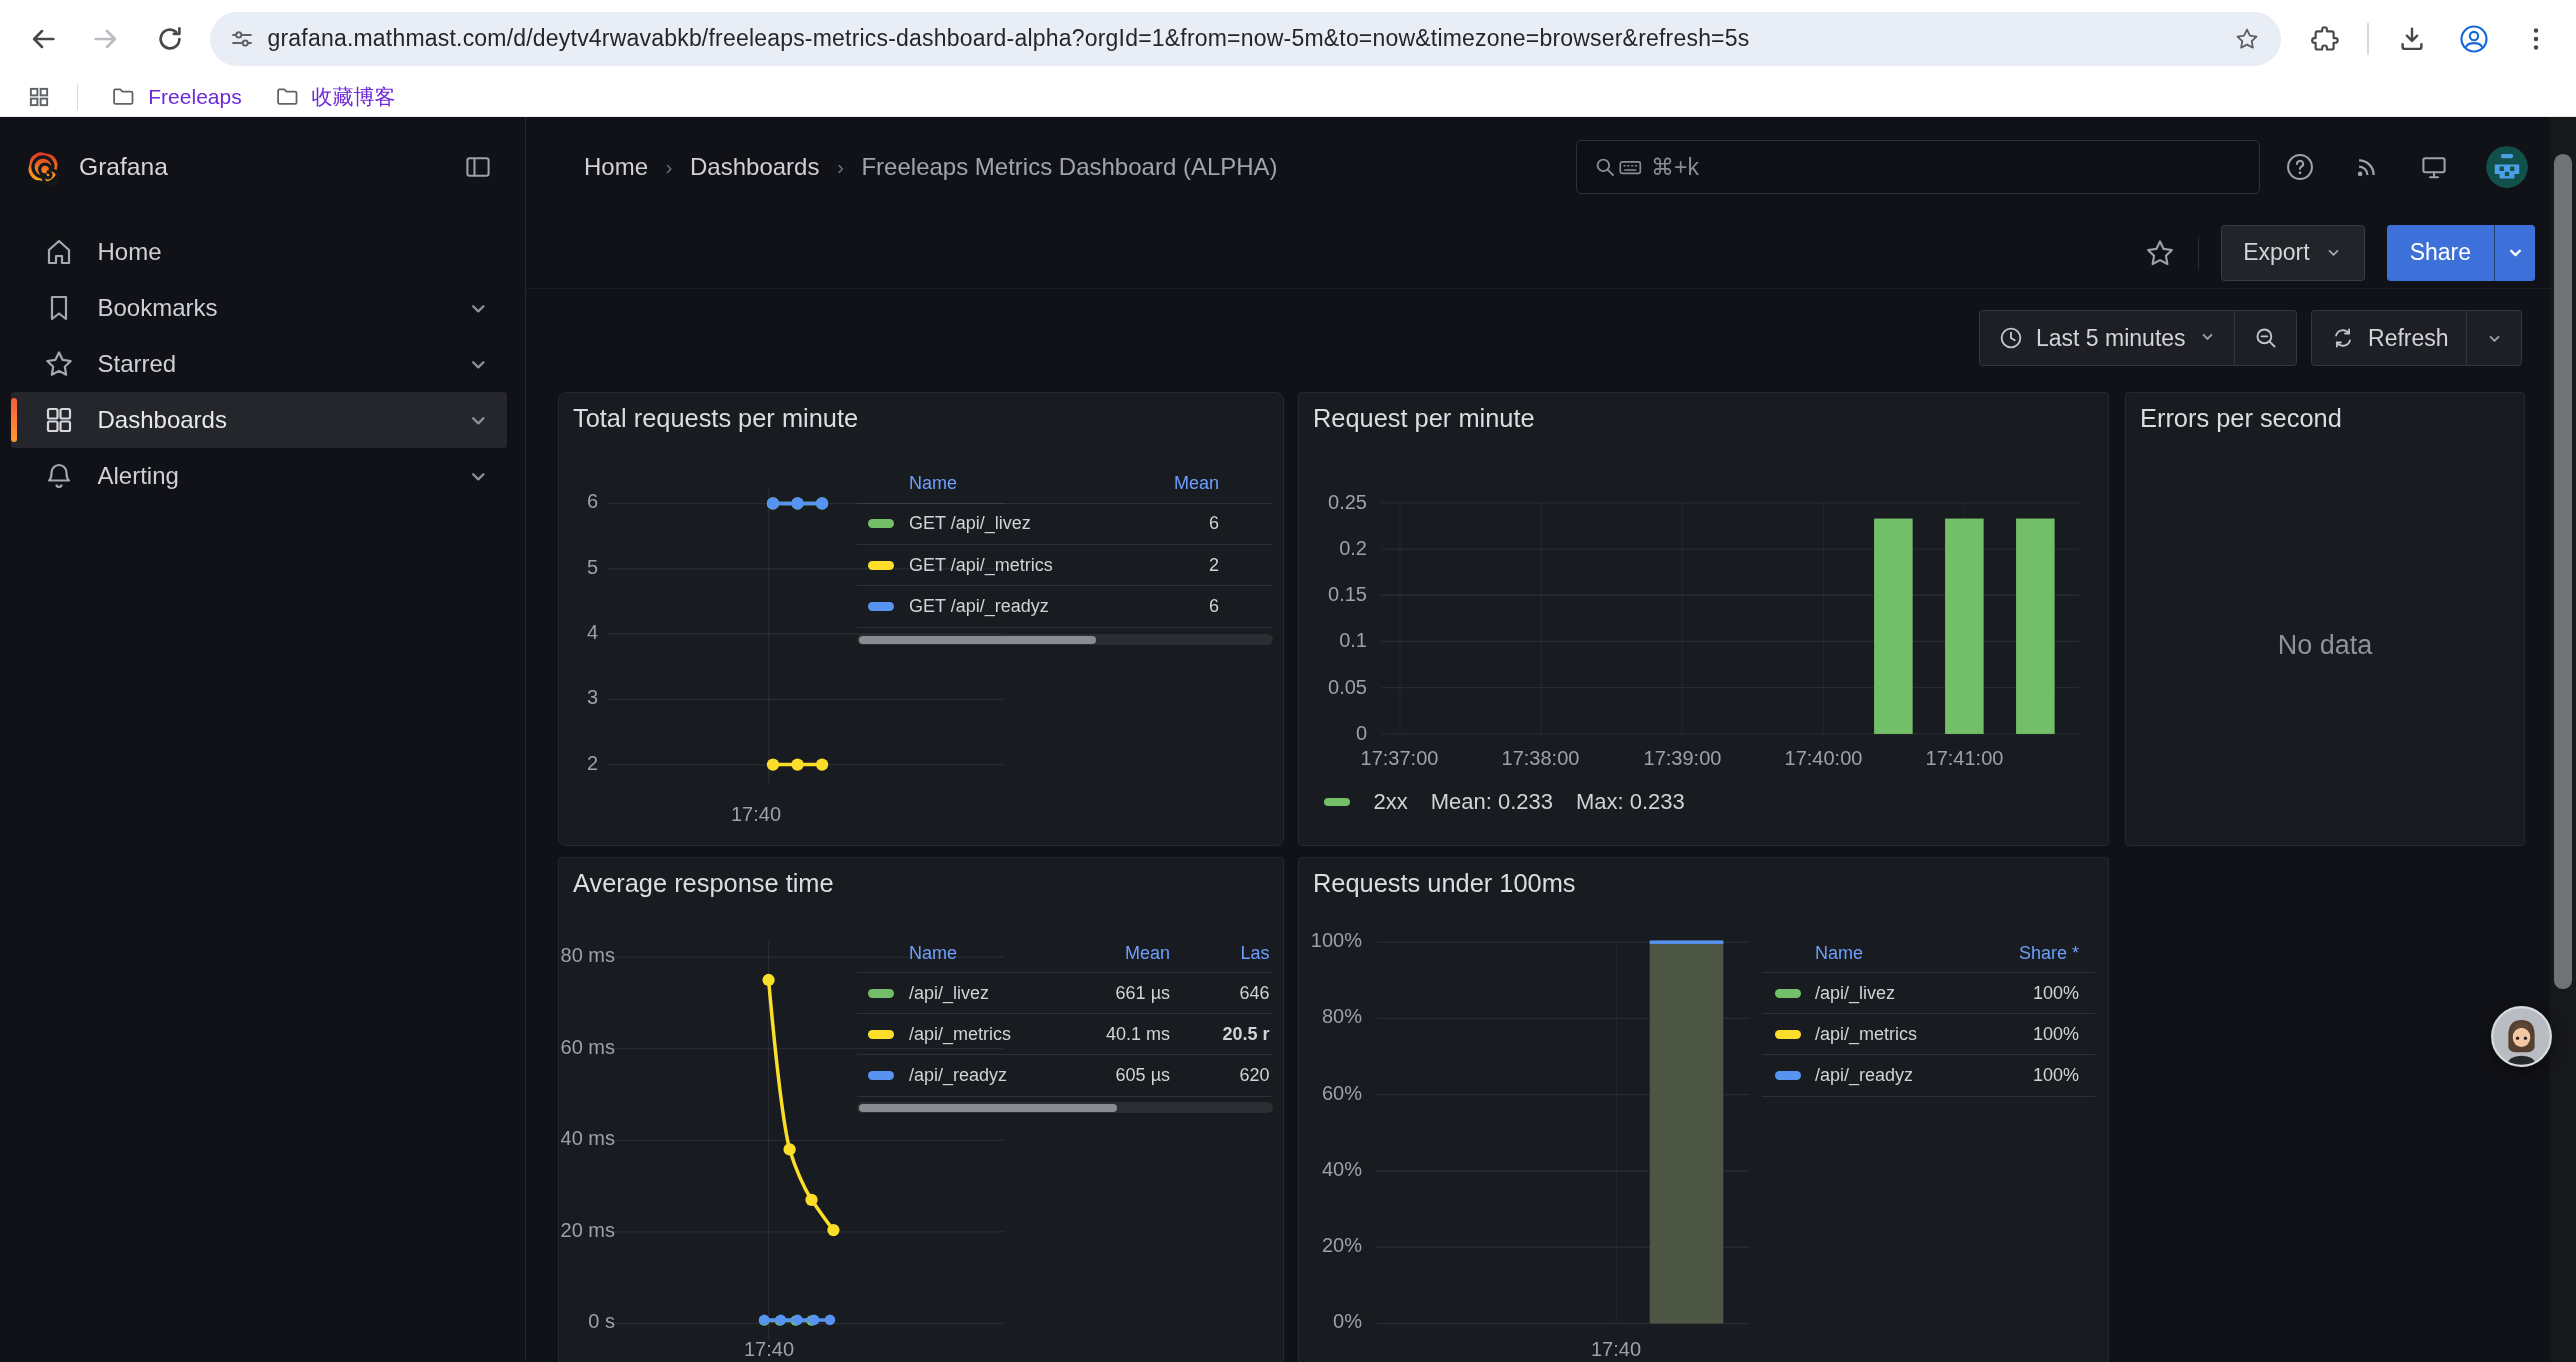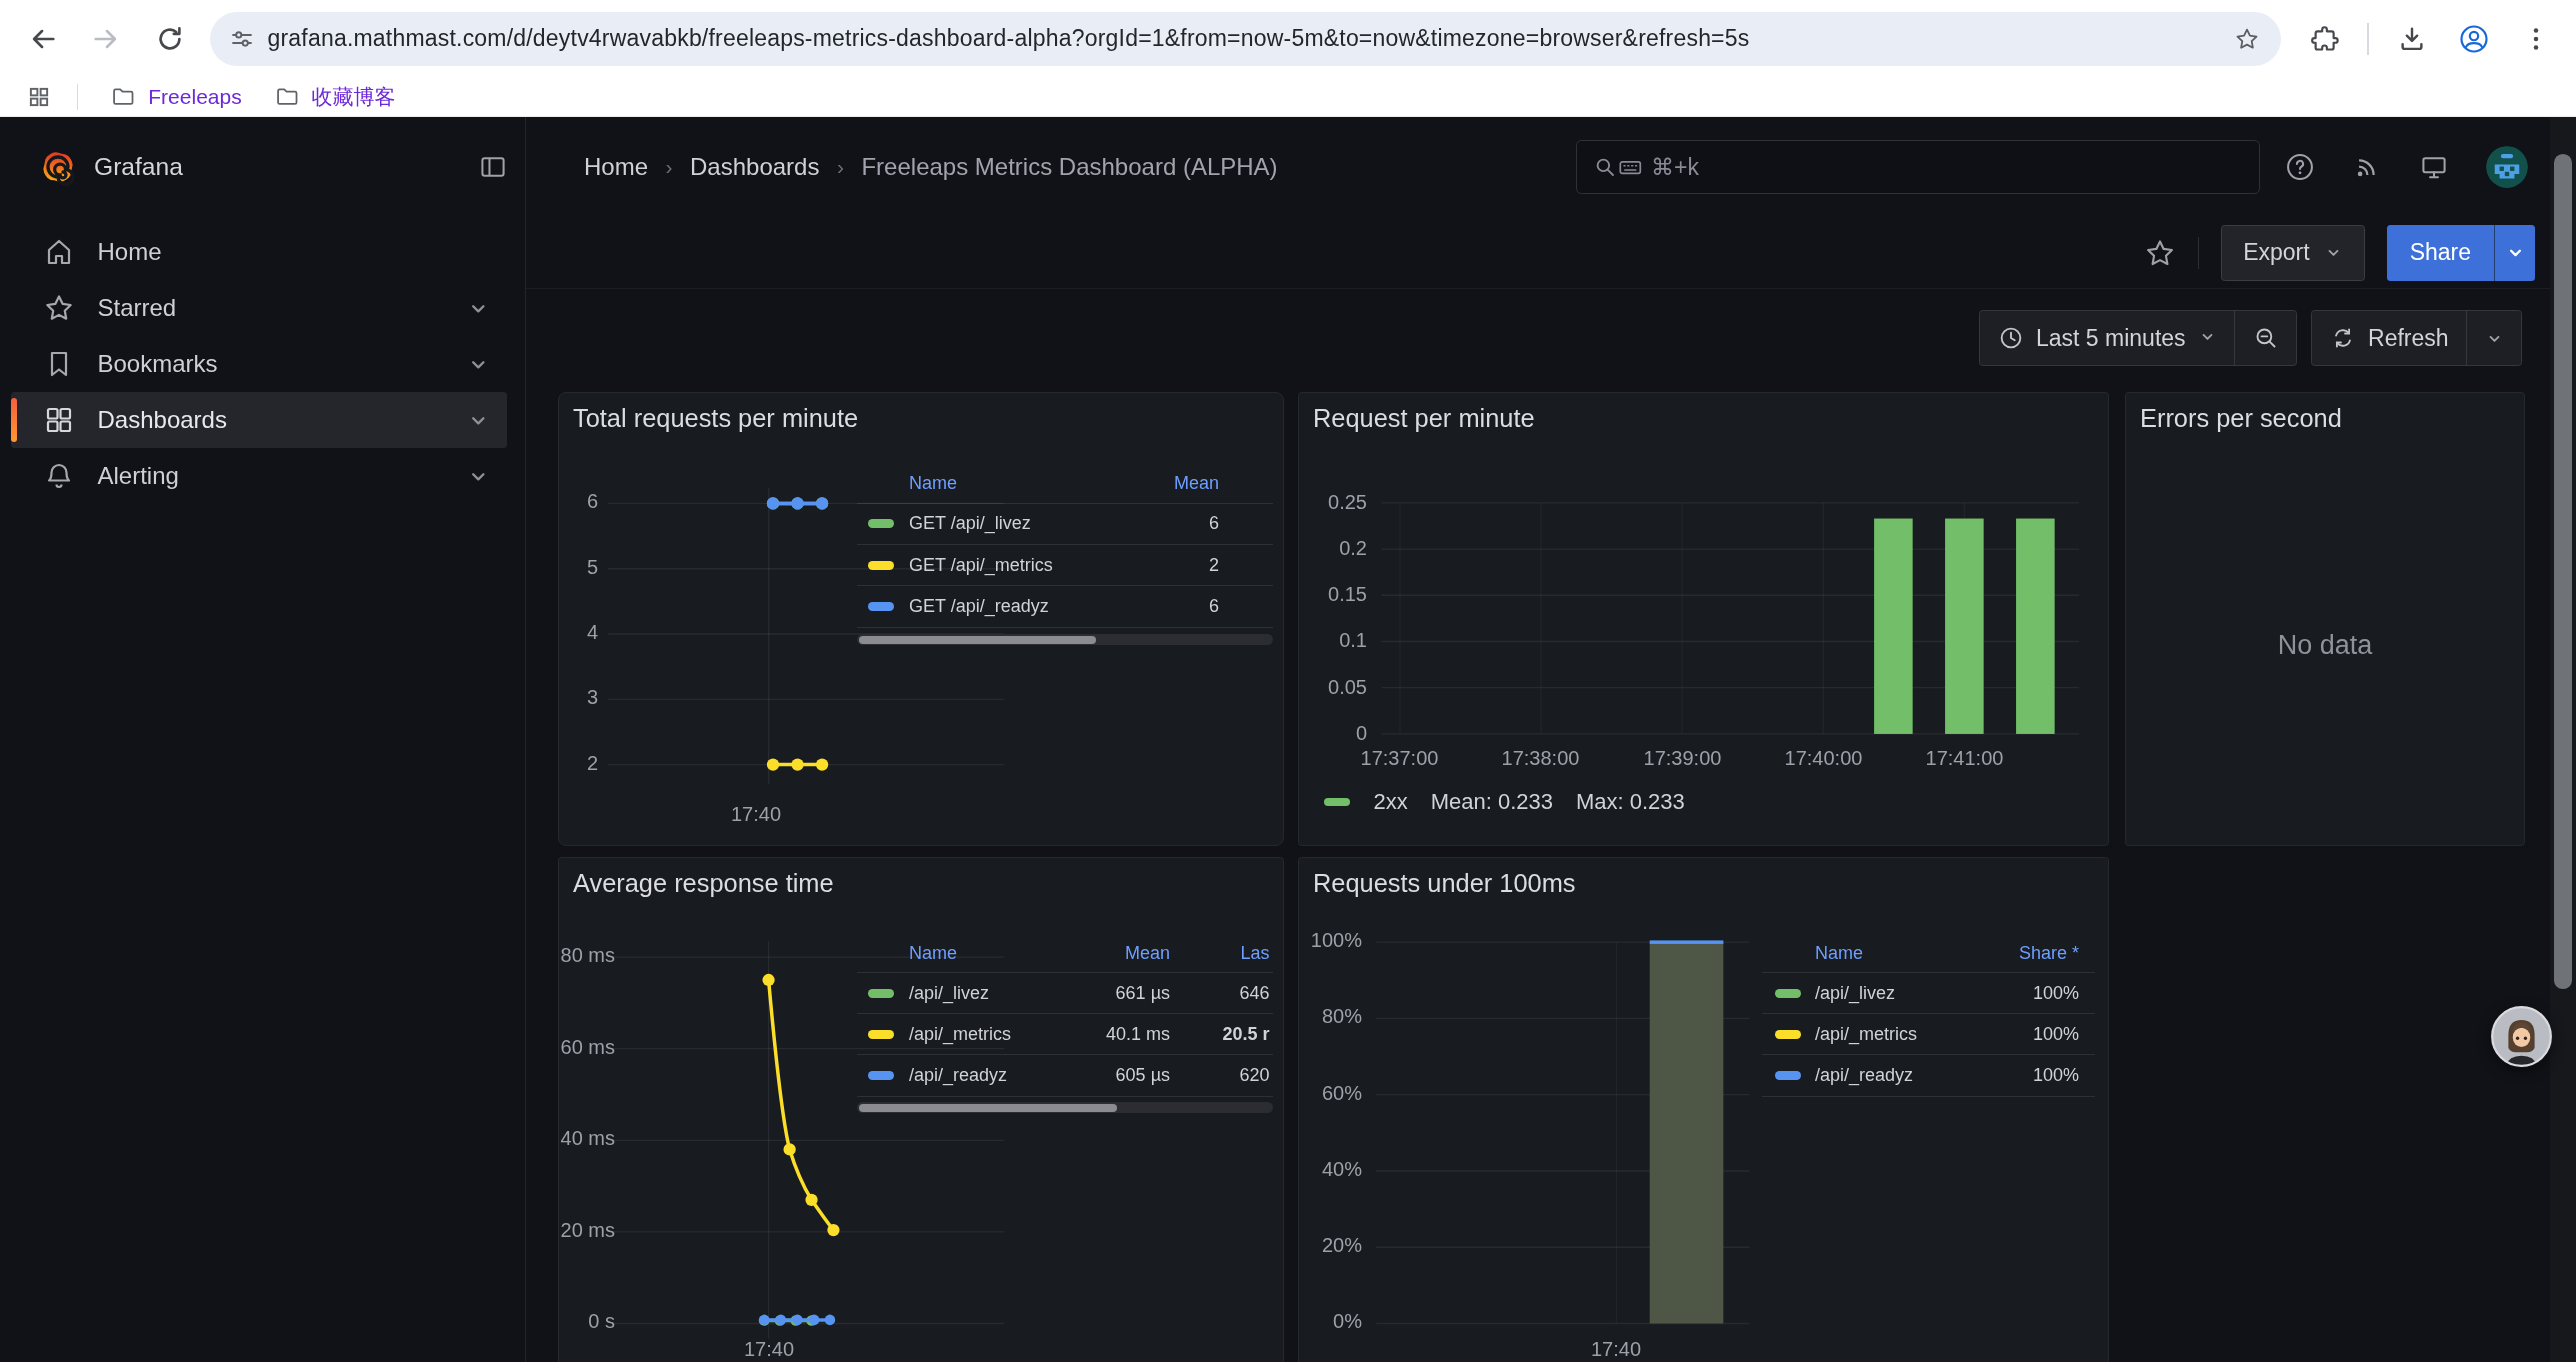--- a/index.html
+++ b/index.html
@@ -27,21 +27,21 @@
         display:flex;align-items:center;border-bottom:0.9px solid #ececec;box-sizing:border-box;}
   .bicon{display:flex;align-items:center;justify-content:center;color:#5f6368;margin-left:26px;}
   .bicon svg{width:26px;height:26px;}
   .bdiv{width:1.8px;height:26px;background:#d7dade;margin-left:24.6px;}
   .bm{display:flex;align-items:center;gap:12.3px;margin-left:33px;color:#6d28d9;font-size:21px;}
   .bm svg{width:24.6px;height:24.6px;color:#5f6368;}
 
   
   .sidebar{position:absolute;left:0;top:117px;width:526px;height:1245px;background:#111217;
            border-right:0.9px solid #222529;box-sizing:border-box;}
-  .side-head{position:absolute;left:0;top:0;width:100%;height:100px;display:flex;align-items:center;padding-left:15px;}
+  .side-head{position:absolute;left:0;top:0;width:100%;height:100px;display:flex;align-items:center;}
   .glogo{width:40px;height:40px;margin-left:23px;display:flex;}
   .brand{margin-left:16px;font-size:24.6px;color:#d5d6db;}
   .dockicon{margin-left:auto;margin-right:32px;width:30px;height:30px;color:#9fa2aa;display:flex;}
   #side-list{position:absolute;left:0;top:107px;right:0.9px;}
   .sitem{height:56px;margin:0 17.5px 0 10.5px;border-radius:3.5px;display:flex;align-items:center;
          position:relative;color:#cfd0d6;font-size:24px;cursor:pointer;}
   .sitem.active{background:#24262c;color:#e8e9ec;}
   .accent{position:absolute;left:0;top:6.1px;bottom:6.1px;width:6.1px;border-radius:3.5px;
           background:linear-gradient(180deg,#f55f3e 0%,#ff9830 100%);}
   .sicon{margin-left:32px;width:32px;height:32px;color:#a6a8b0;display:flex;}
@@ -266,37 +266,37 @@
           <div class="sicon">
             <svg viewBox="0 0 32 32">
               <path d="M6 14 L16 5 L26 14 V27 H19 V20 H13 V27 H6 Z" fill="none" stroke="currentColor" stroke-width="2.2" stroke-linejoin="round"></path>
             </svg>
           </div>
           <div class="slabel">Home</div>
         </div>
         <div class="sitem">
           <div class="sicon">
             <svg viewBox="0 0 32 32">
-              <path d="M16 4.5 L19.6 11.8 L27.7 13 L21.8 18.7 L23.2 26.7 L16 22.9 L8.8 26.7 L10.2 18.7 L4.3 13 L12.4 11.8 Z" fill="none" stroke="currentColor" stroke-width="2.2" stroke-linejoin="round"></path>
-            </svg>
-          </div>
-          <div class="slabel">Starred</div>
+              <path d="M9 5 H23 V27 L16 21.5 L9 27 Z" fill="none" stroke="currentColor" stroke-width="2.2" stroke-linejoin="round"></path>
+            </svg>
+          </div>
+          <div class="slabel">Bookmarks</div>
           <div class="schev">
             <svg viewBox="0 0 24 24">
               <path d="M7 10 L12 15 L17 10" fill="none" stroke="currentColor" stroke-width="2.3" stroke-linecap="round" stroke-linejoin="round"></path>
             </svg>
           </div>
         </div>
         <div class="sitem">
           <div class="sicon">
             <svg viewBox="0 0 32 32">
-              <path d="M9 5 H23 V27 L16 21.5 L9 27 Z" fill="none" stroke="currentColor" stroke-width="2.2" stroke-linejoin="round"></path>
-            </svg>
-          </div>
-          <div class="slabel">Bookmarks</div>
+              <path d="M16 4.5 L19.6 11.8 L27.7 13 L21.8 18.7 L23.2 26.7 L16 22.9 L8.8 26.7 L10.2 18.7 L4.3 13 L12.4 11.8 Z" fill="none" stroke="currentColor" stroke-width="2.2" stroke-linejoin="round"></path>
+            </svg>
+          </div>
+          <div class="slabel">Starred</div>
           <div class="schev">
             <svg viewBox="0 0 24 24">
               <path d="M7 10 L12 15 L17 10" fill="none" stroke="currentColor" stroke-width="2.3" stroke-linecap="round" stroke-linejoin="round"></path>
             </svg>
           </div>
         </div>
         <div class="sitem active">
           <div class="accent"></div>
           <div class="sicon">
             <svg viewBox="0 0 32 32">

